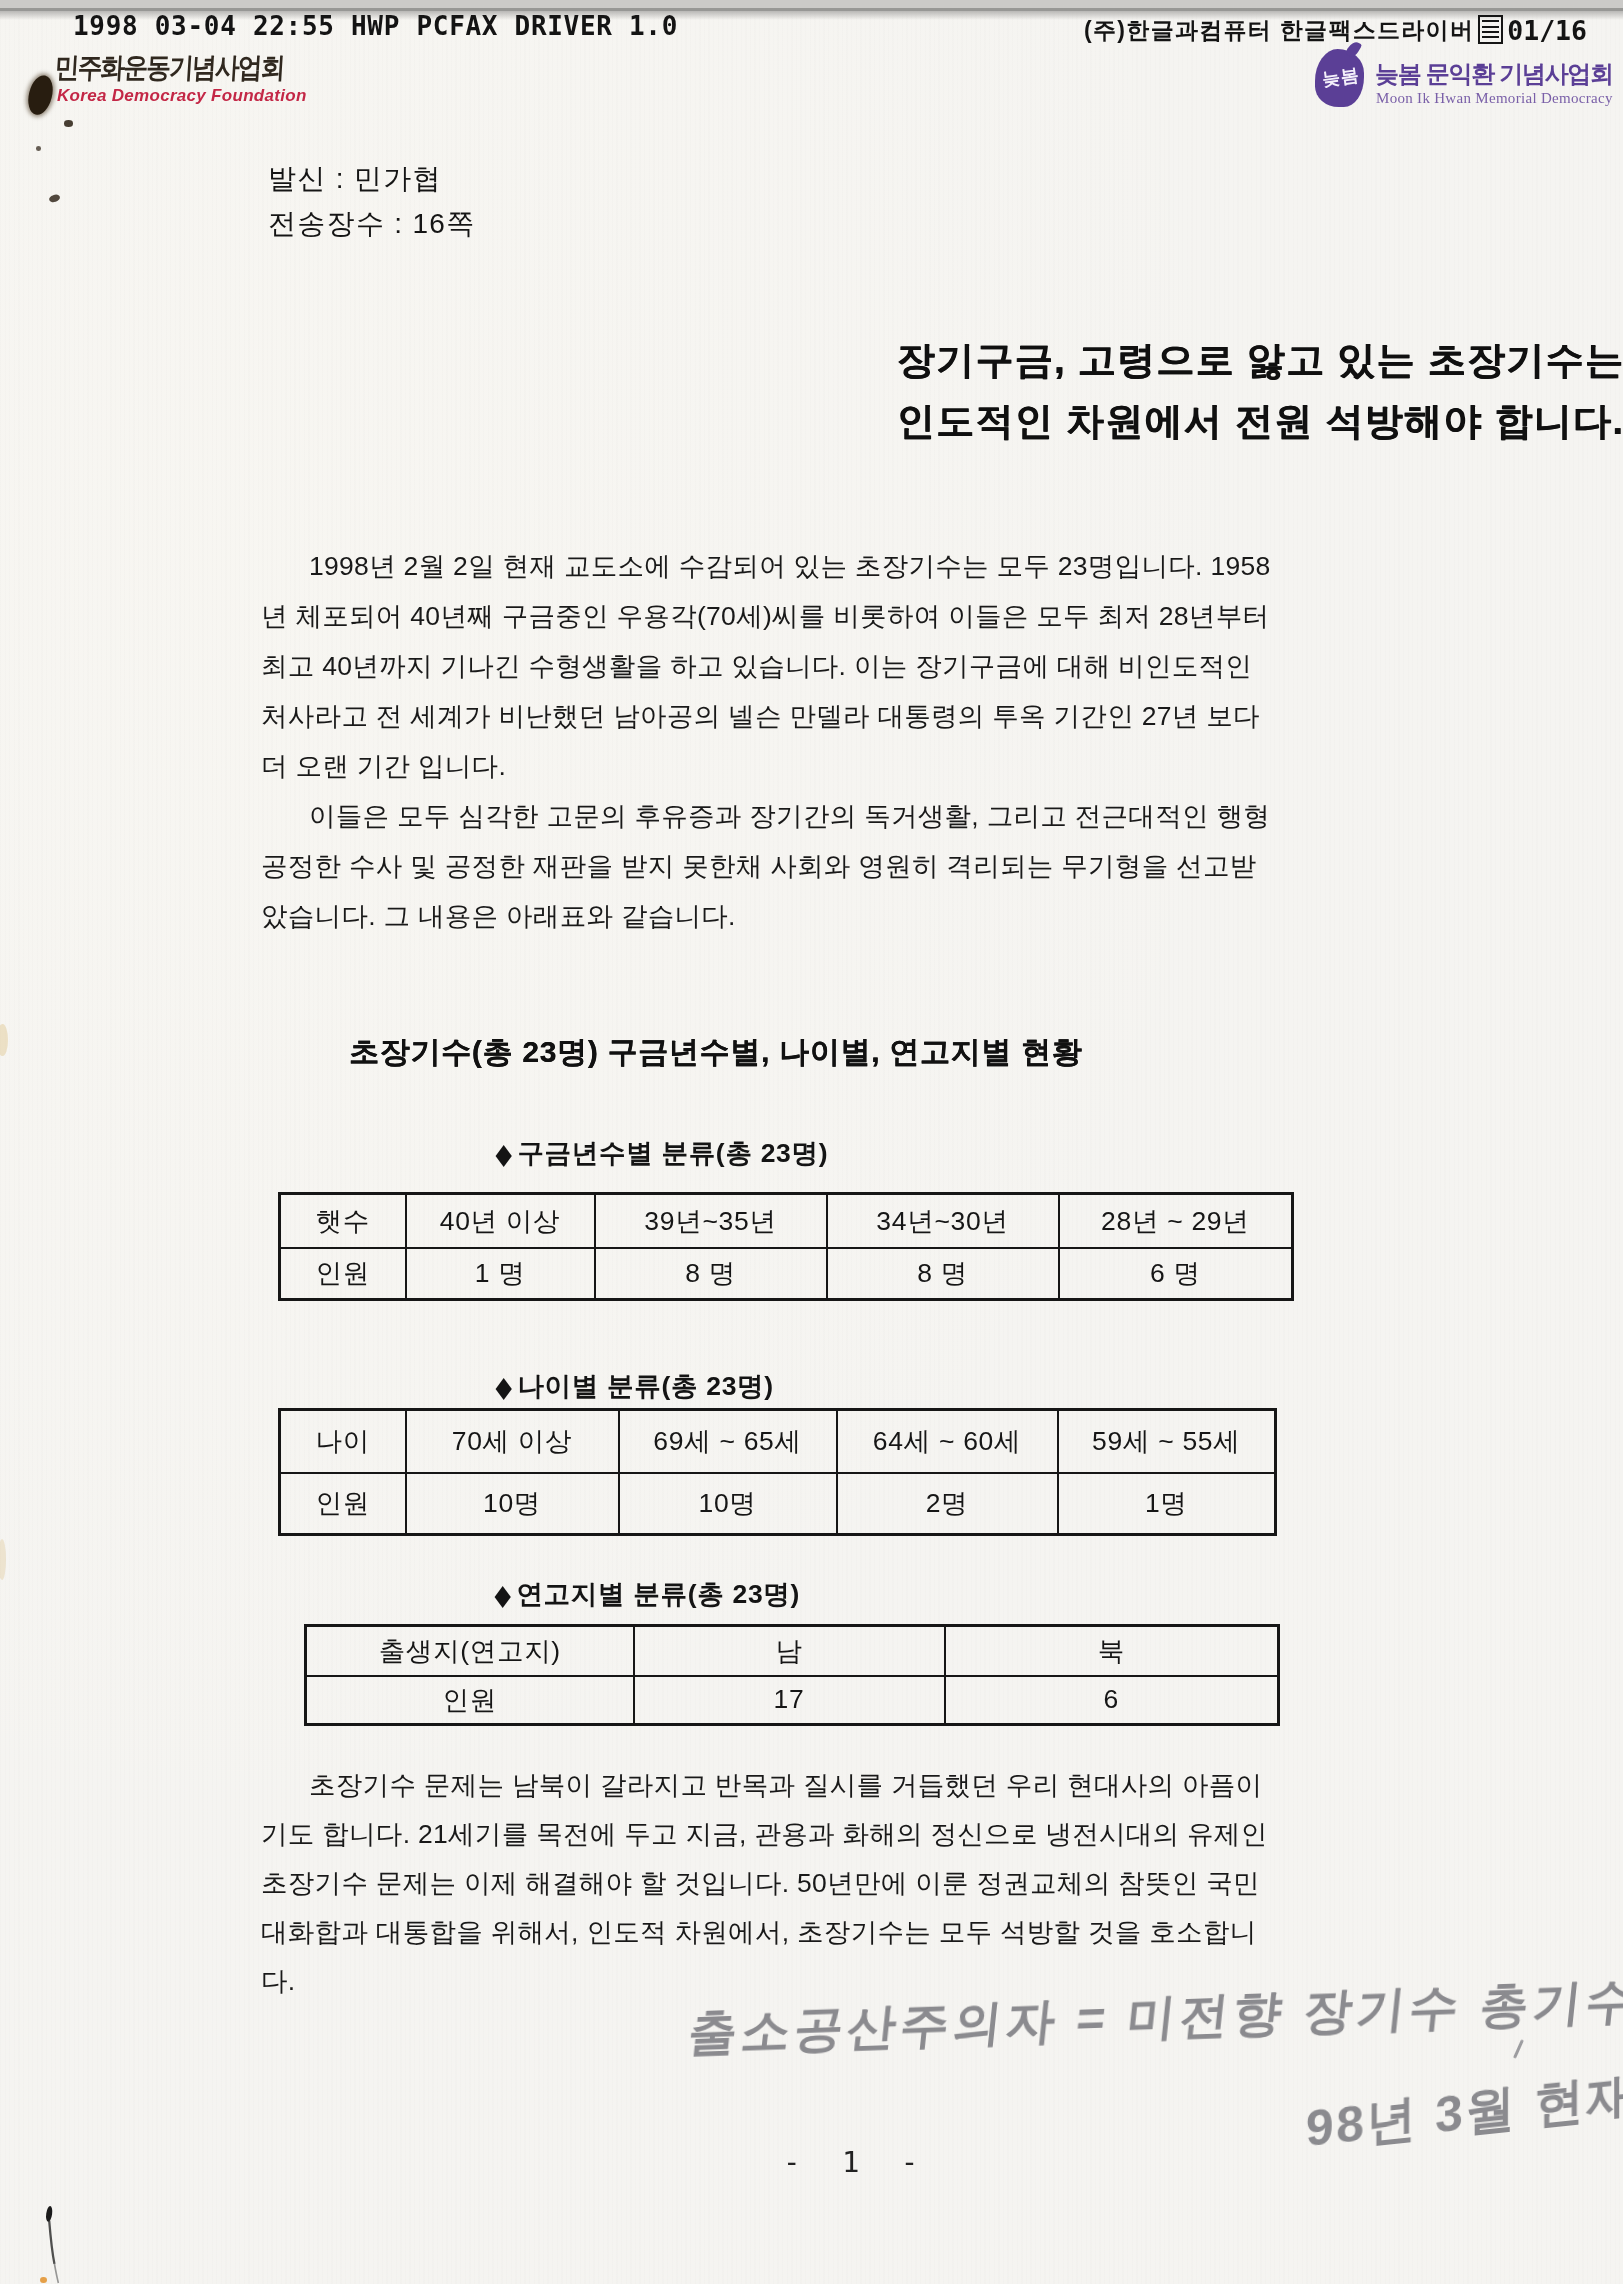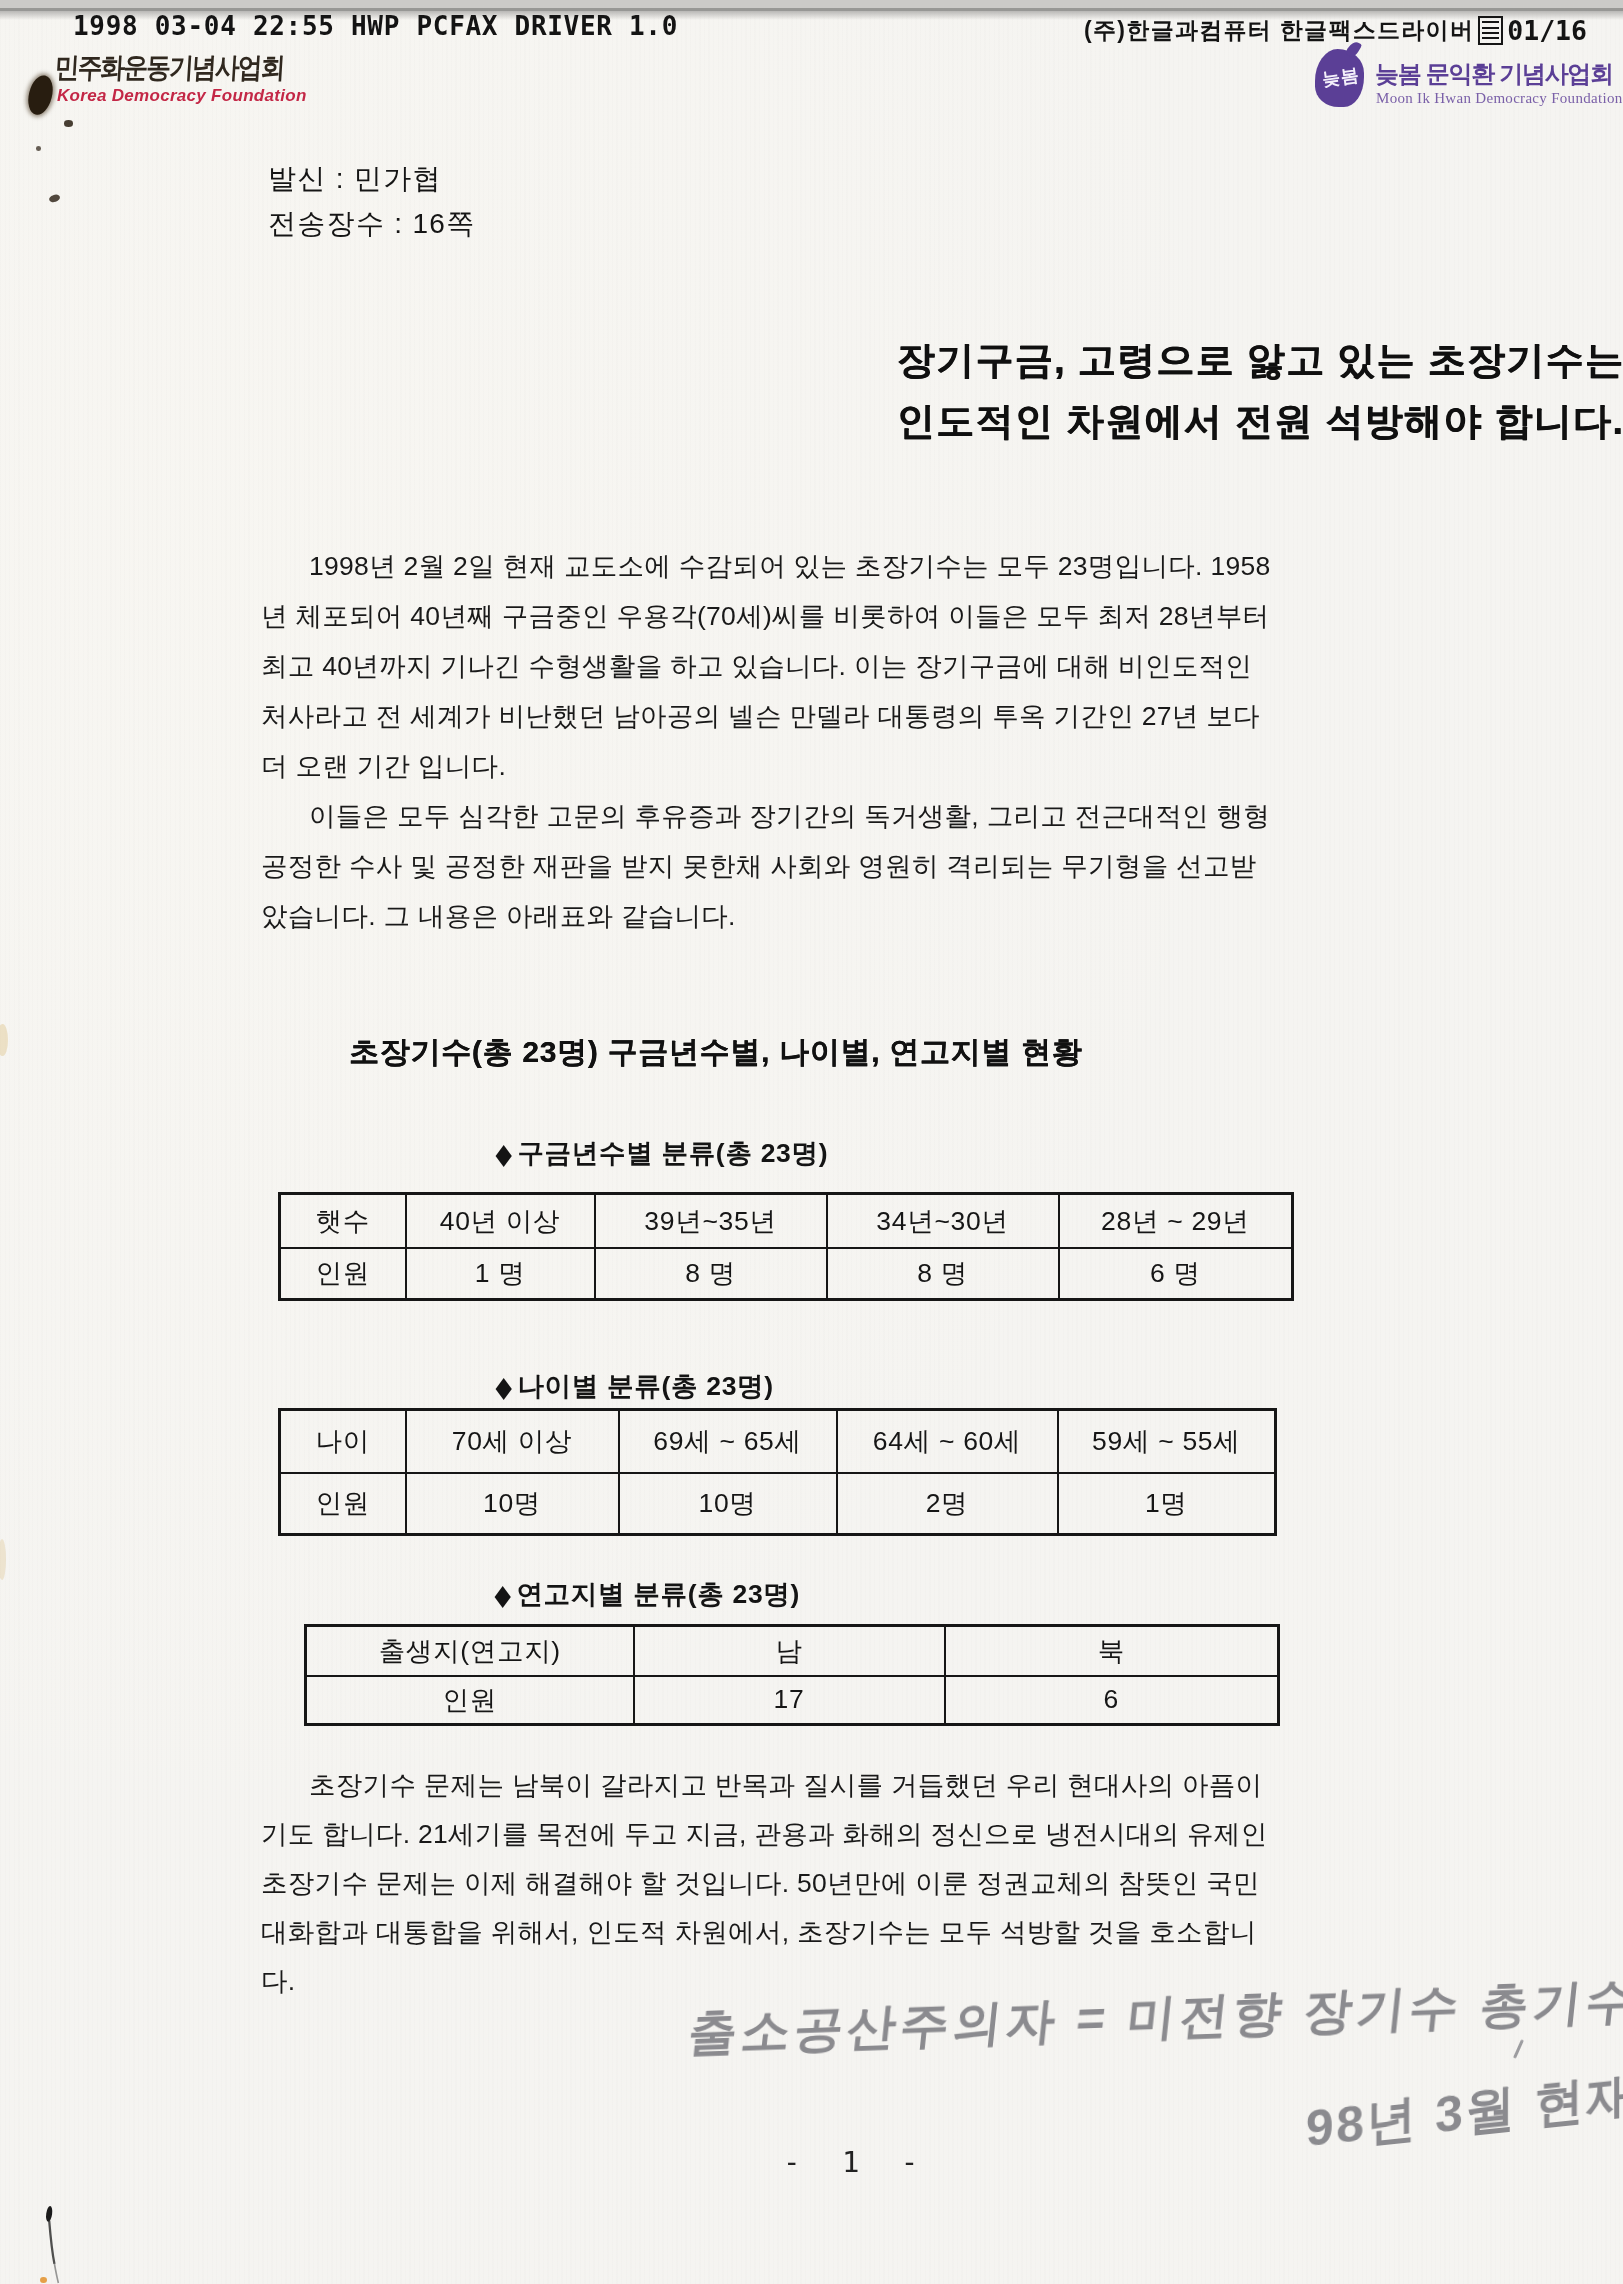--- a/index.html
+++ b/index.html
@@ -17,21 +17,21 @@
   .abs{position:absolute;}
   .nowrap{white-space:nowrap;}
 
   
   .scan-edge-a{left:0;top:0;width:1624px;height:8px;background:#cbcac8;}
   .scan-edge-b{left:0;top:8px;width:1624px;height:3.3px;background:#979795;}
   .scan-edge-c{left:0;top:11.2px;width:1624px;height:9.3px;background:linear-gradient(#b9b8b6,rgba(245,244,241,0));}
 
   
   .fax-left{left:73px;top:10.6px;font-family:"DejaVu Sans Mono",monospace;font-size:26px;letter-spacing:0.7px;color:#141414;font-weight:bold;}
-  .fax-right{right:37px;top:14.6px;display:flex;align-items:center;gap:4px;}
+  .fax-right{right:37px;top:14.6px;display:flex;gap:4px;}
   .fax-right .ktext{font-size:23px;font-weight:bold;letter-spacing:1.3px;color:#141414;}
   .doc-icon{display:inline-block;width:17px;height:21px;border:2px solid #151515;padding:2px 2px;
     background:repeating-linear-gradient(to bottom, transparent 0 3.3px, #151515 3.3px 5.3px);background-clip:content-box;}
   .fax-pages{font-family:"DejaVu Sans Mono",monospace;font-size:26.5px;font-weight:bold;color:#141414;}
 
   
   .kdf-kor{left:56px;top:49px;font-size:28px;font-weight:bold;color:#30281f;letter-spacing:-2px;transform:scaleX(.88) skewX(-4deg);transform-origin:left top;}
   .kdf-eng{left:57px;top:86px;font-size:17px;font-weight:bold;font-style:italic;color:#c32746;letter-spacing:0.3px;}
 
   
@@ -99,21 +99,21 @@
 
   <div class="abs stain stain-blur" style="left:29px;top:75px;width:22.5px;height:40px;transform:rotate(14deg);"></div>
   <div class="abs stain" style="left:64px;top:120px;width:8.6px;height:6.6px;opacity:.85;"></div>
   <div class="abs stain" style="left:36px;top:146px;width:5.3px;height:4.6px;opacity:.7;"></div>
   <div class="abs stain" style="left:49px;top:195px;width:10.6px;height:6.6px;opacity:.8;transform:rotate(-18deg);"></div>
 
   <div class="abs mihmf-seal">
     <span class="mihmf-seal-text">늦봄</span>
   </div>
   <div class="abs mihmf-kor nowrap">늦봄 문익환 기념사업회</div>
-  <div class="abs mihmf-eng nowrap">Moon Ik Hwan Democracy Foundation</div>
+  <div class="abs mihmf-eng nowrap">Moon Ik Hwan Memorial Democracy</div>
 
   <div class="abs recipient">
     <div class="nowrap">발신 : 민가협</div>
     <div class="nowrap">전송장수 : 16쪽</div>
   </div>
 
   <div class="abs doc-title">
     <div>장기구금, 고령으로 앓고 있는 초장기수는</div>
     <div>인도적인 차원에서 전원 석방해야 합니다.</div>
   </div>

